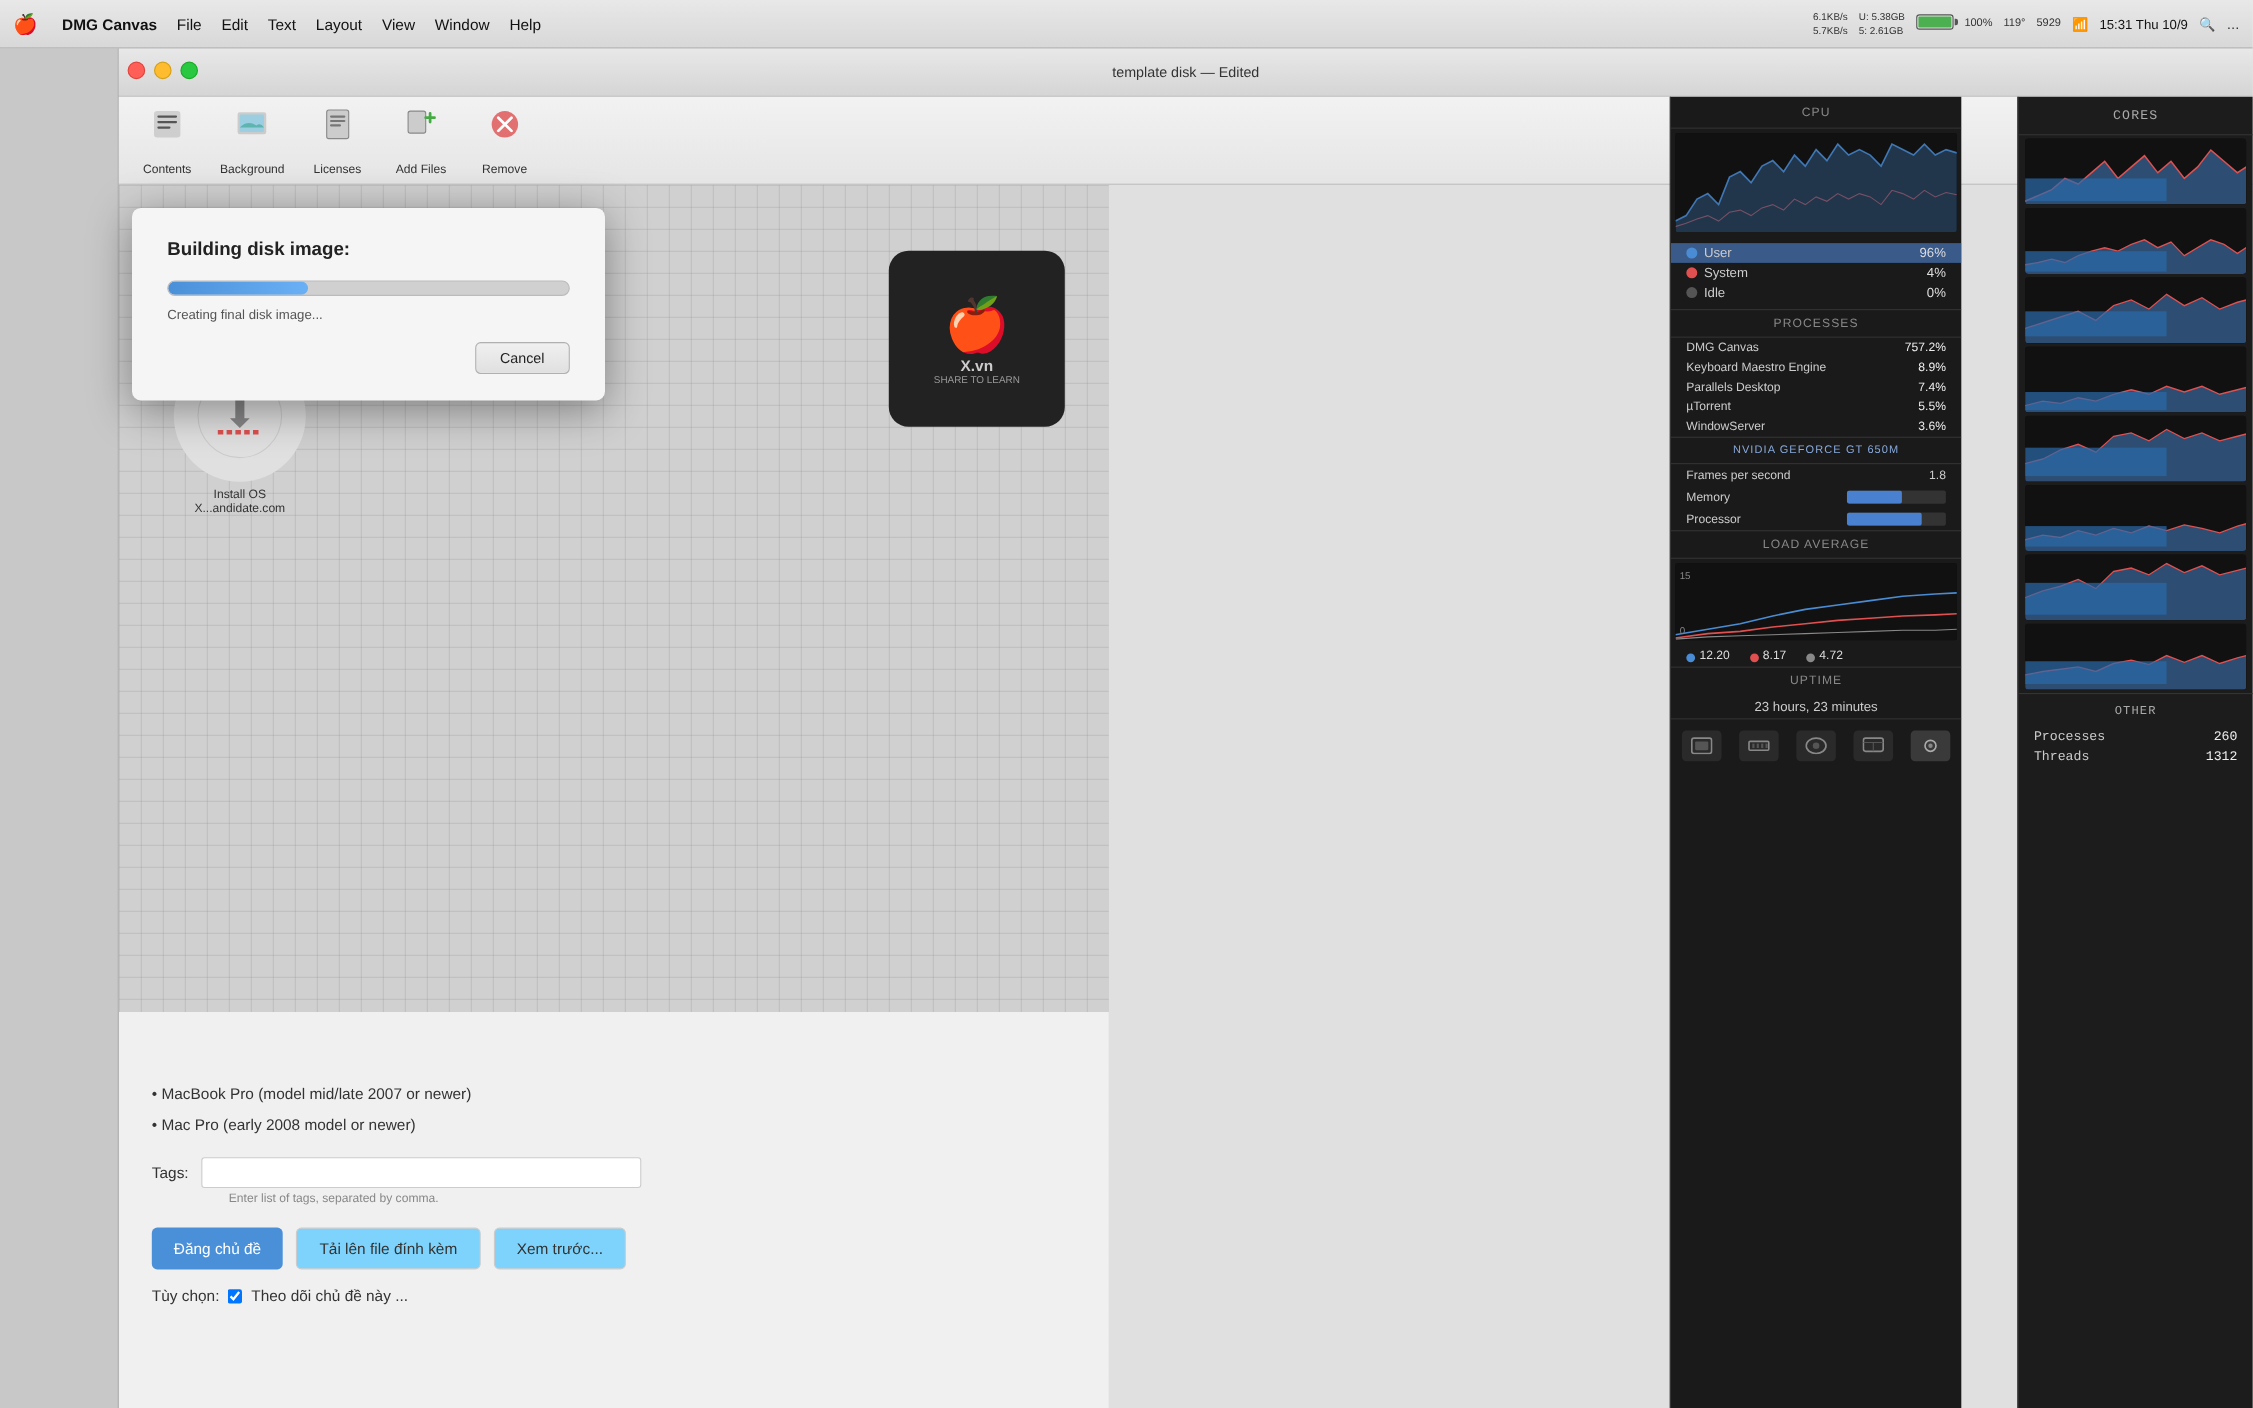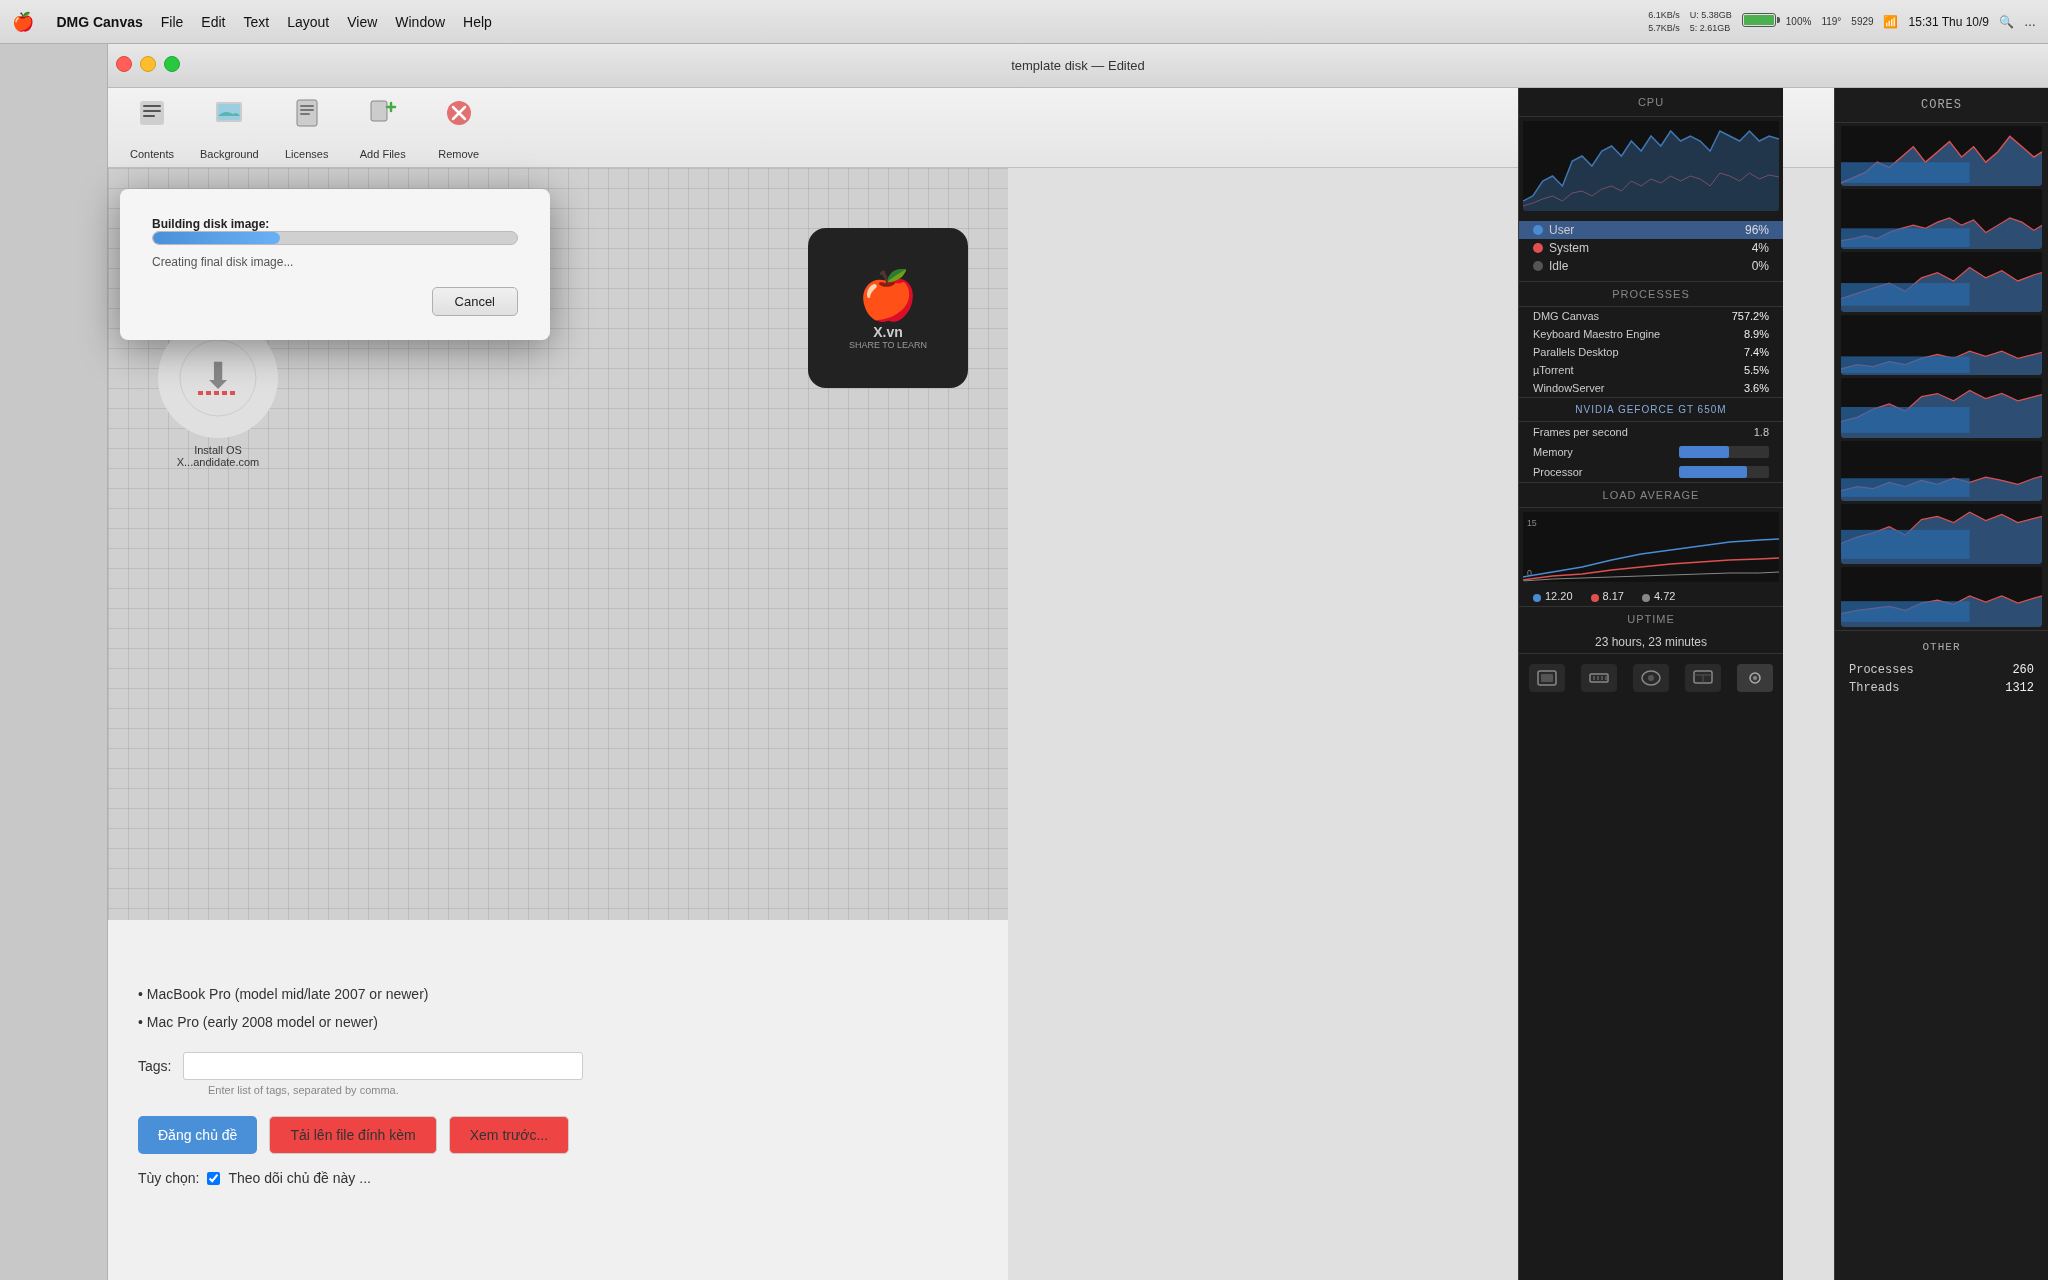--- a/index.html
+++ b/index.html
@@ -221,23 +221,24 @@
       top: 145px;
       left: 120px;
       width: 430px;
       background: #f5f5f5;
       border-radius: 8px;
       box-shadow: 0 8px 40px rgba(0,0,0,0.4);
       padding: 28px 32px 24px;
       z-index: 50;
     }
     .dialog-title {
-      font-size: 12px;
+      font-size: 17px;
       font-weight: 600;
       color: #222;
+      margin-bottom: 18px;
     }
     .progress-bar-container {
       width: 100%;
       height: 14px;
       background: #d0d0d0;
       border-radius: 7px;
       overflow: hidden;
       margin-bottom: 10px;
       border: 1px solid #bbb;
     }
@@ -316,21 +317,21 @@
       padding: 10px 20px;
       background: #4a90d9;
       color: #fff;
       border: none;
       border-radius: 5px;
       font-size: 14px;
       cursor: pointer;
     }
     .btn-secondary {
       padding: 10px 20px;
-      background: #ef4444;
+      background: #7dd3fc;
       color: #333;
       border: 1px solid #ccc;
       border-radius: 5px;
       font-size: 14px;
       cursor: pointer;
     }
     .tuychon-row {
       display: flex;
       align-items: center;
       gap: 8px;

